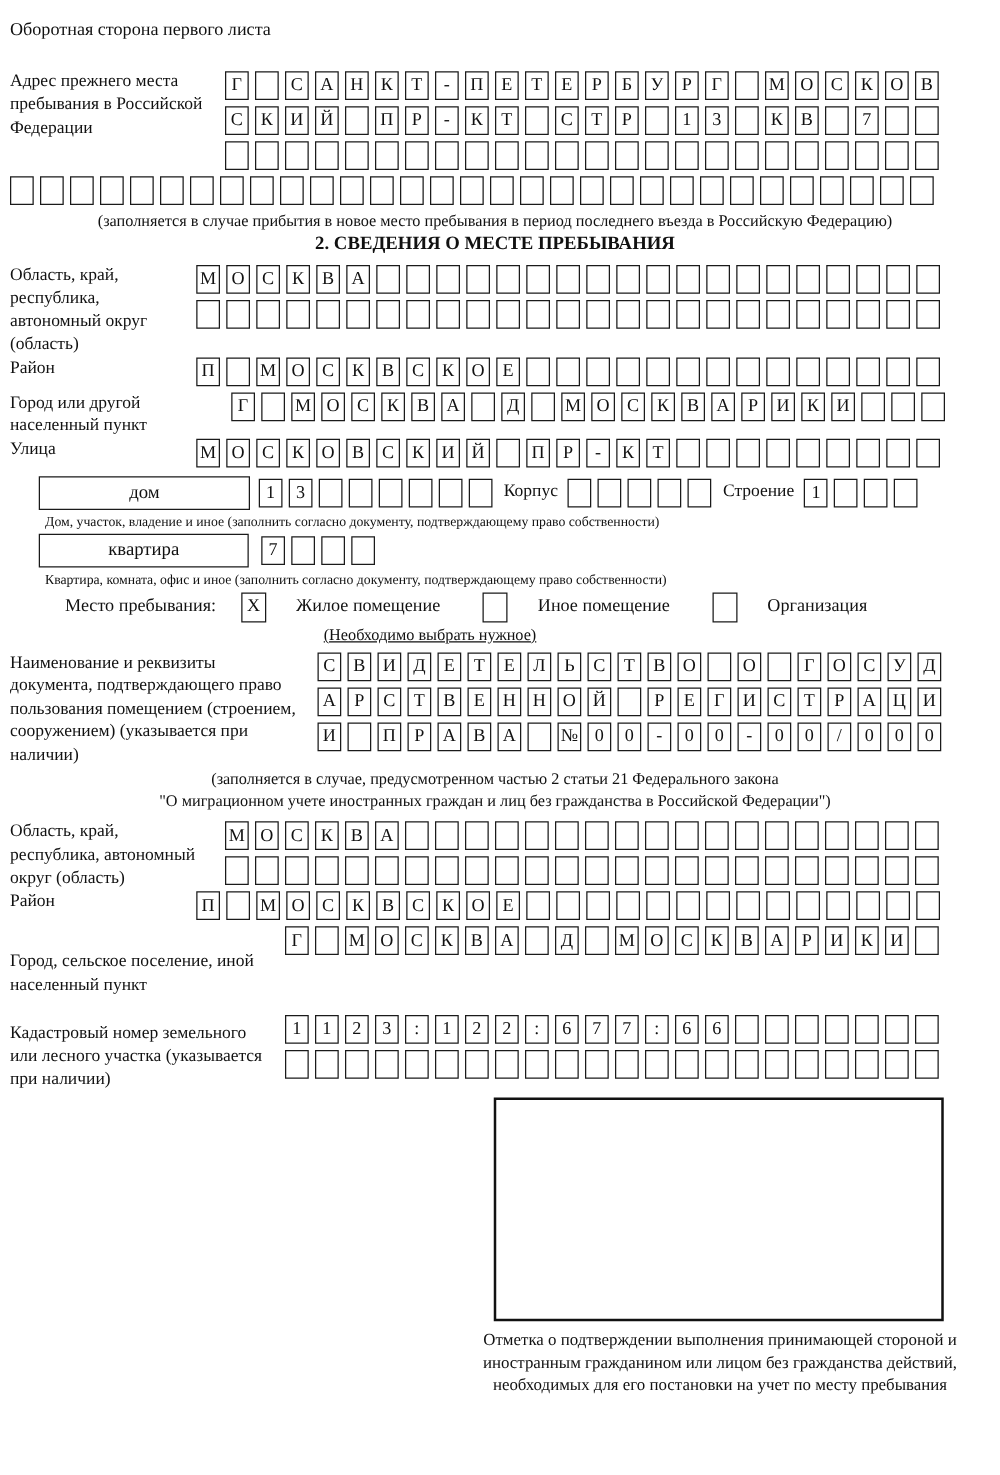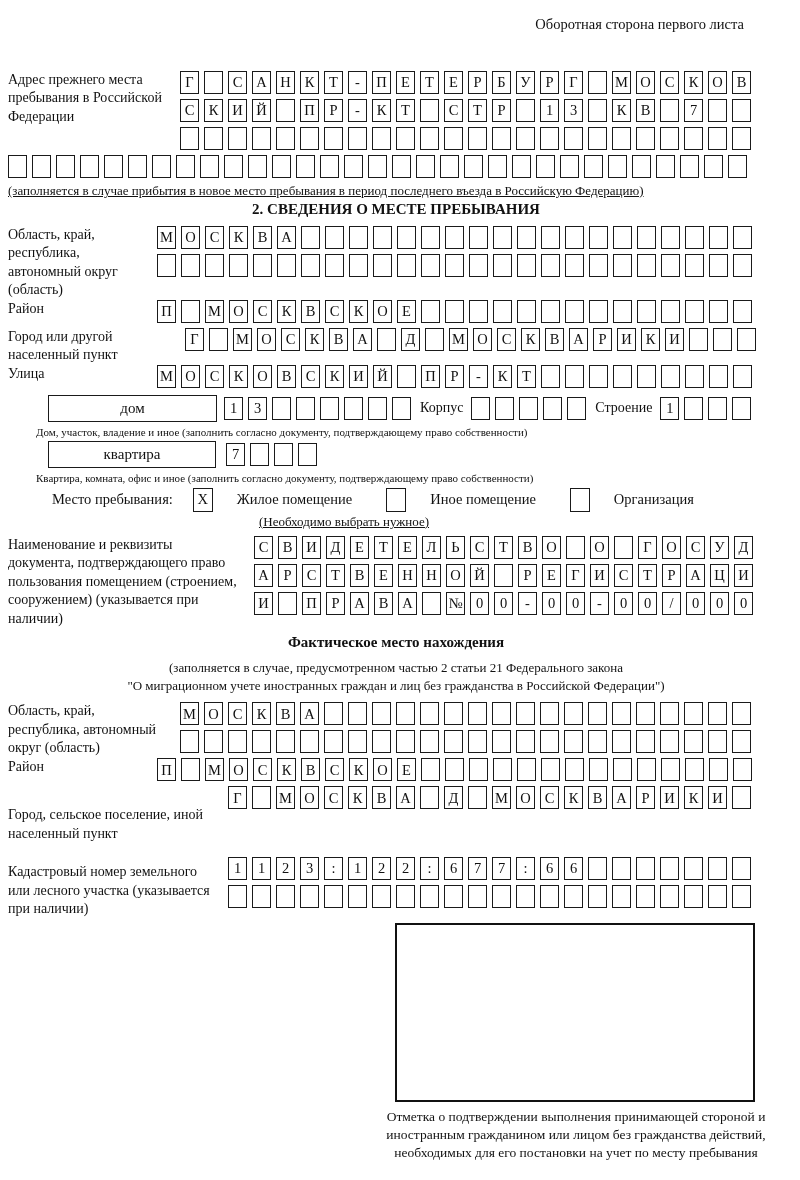--- a/index.html
+++ b/index.html
@@ -1,41 +1,41 @@
 <!DOCTYPE html>
 <html><head>
 <meta charset="utf-8">
 <style>
   html,body{margin:0;padding:0;background:#fff;}
   .page{
     position:relative; width:800px; height:1180px; box-sizing:border-box;
     padding:16px 0 0 8px; background:#fff; color:#111;
     font-family:"Liberation Serif","DejaVu Serif",serif; overflow:hidden;
   }
-  .hdr{ text-align:right; padding-right:56px; font-size:14.5px; margin-bottom:38px; }
+  .hdr{ text-align:left; padding-right:56px; font-size:14.5px; margin-bottom:24px; }
   .field{ display:flex; align-items:flex-start; }
   .lbl{ box-sizing:border-box; font-size:14px; line-height:1.32; padding-right:16px; flex:0 0 auto; }
   .lw172{ width:172px; }
   .lw149{ width:149px; }
   .lw177{ width:177px; }
   .lw220{ width:220px;margin-top:20px; }
   .lw246{ width:246px; }
   .rows{ display:block; }
   .cellrow{ display:flex; margin-bottom:5px; }
   .cell{
     box-sizing:border-box; flex:0 0 auto; width:19px; height:23px; margin-right:5px;
     border:1.6px solid #1a1a1a; display:flex; align-items:center; justify-content:center;
     font-size:14.5px; line-height:1;
   }
   .fullrow{ margin-top:0; }
   .note{ font-size:13px; color:#111; }
-  .center{ width:776px;text-decoration:underline; }
+  .center{ text-align:center; width:776px; }
   .leftnote{ margin:0 0 3px 28px; font-size:11px; }
   .h2{ font-weight:bold; font-size:15px; text-align:center; width:776px; margin:2px 0 8px 0; }
-  .houserow{ display:flex; align-items:center; margin:2px 0 4px 40px; }
+  .houserow{ display:flex; align-items:center; margin:2px 0 4px 23px; }
   .widebox{
     box-sizing:border-box; border:1.6px solid #1a1a1a; height:27px;
     display:flex; align-items:center; justify-content:center; font-size:15px; flex:0 0 auto;
   }
   .wb169{ width:169px; margin-right:7px; }
   .wb202{ width:168px; margin-right:10px; }
   .inl{ font-size:14px; margin:0 8px 0 4px; flex:0 0 auto; }
   .houserow .cellrow{ margin-bottom:0; }
   .optrow{ display:flex; align-items:center; margin:4px 0 2px 44px; font-size:14.5px;gap:12px; }
   .cbox{
@@ -451,21 +451,20 @@
           <span class="cell">0</span>
           <span class="cell">0</span>
           <span class="cell">/</span>
           <span class="cell">0</span>
           <span class="cell">0</span>
           <span class="cell">0</span>
         </div>
     </div>
   </div>
 
-  <div class="ttl">Фактическое место нахождения</div>
   <div class="subnote">(заполняется в случае, предусмотренном частью 2 статьи 21 Федерального закона</div>
   <div class="subnote">"О миграционном учете иностранных граждан и лиц без гражданства в Российской Федерации")</div>
 
   <div class="field mt8">
     <div class="lbl lw172">Область, край, республика, автономный округ (область)</div>
     <div class="rows">
       <div class="cellrow">
           <span class="cell">М</span>
           <span class="cell">О</span>
           <span class="cell">С</span>

